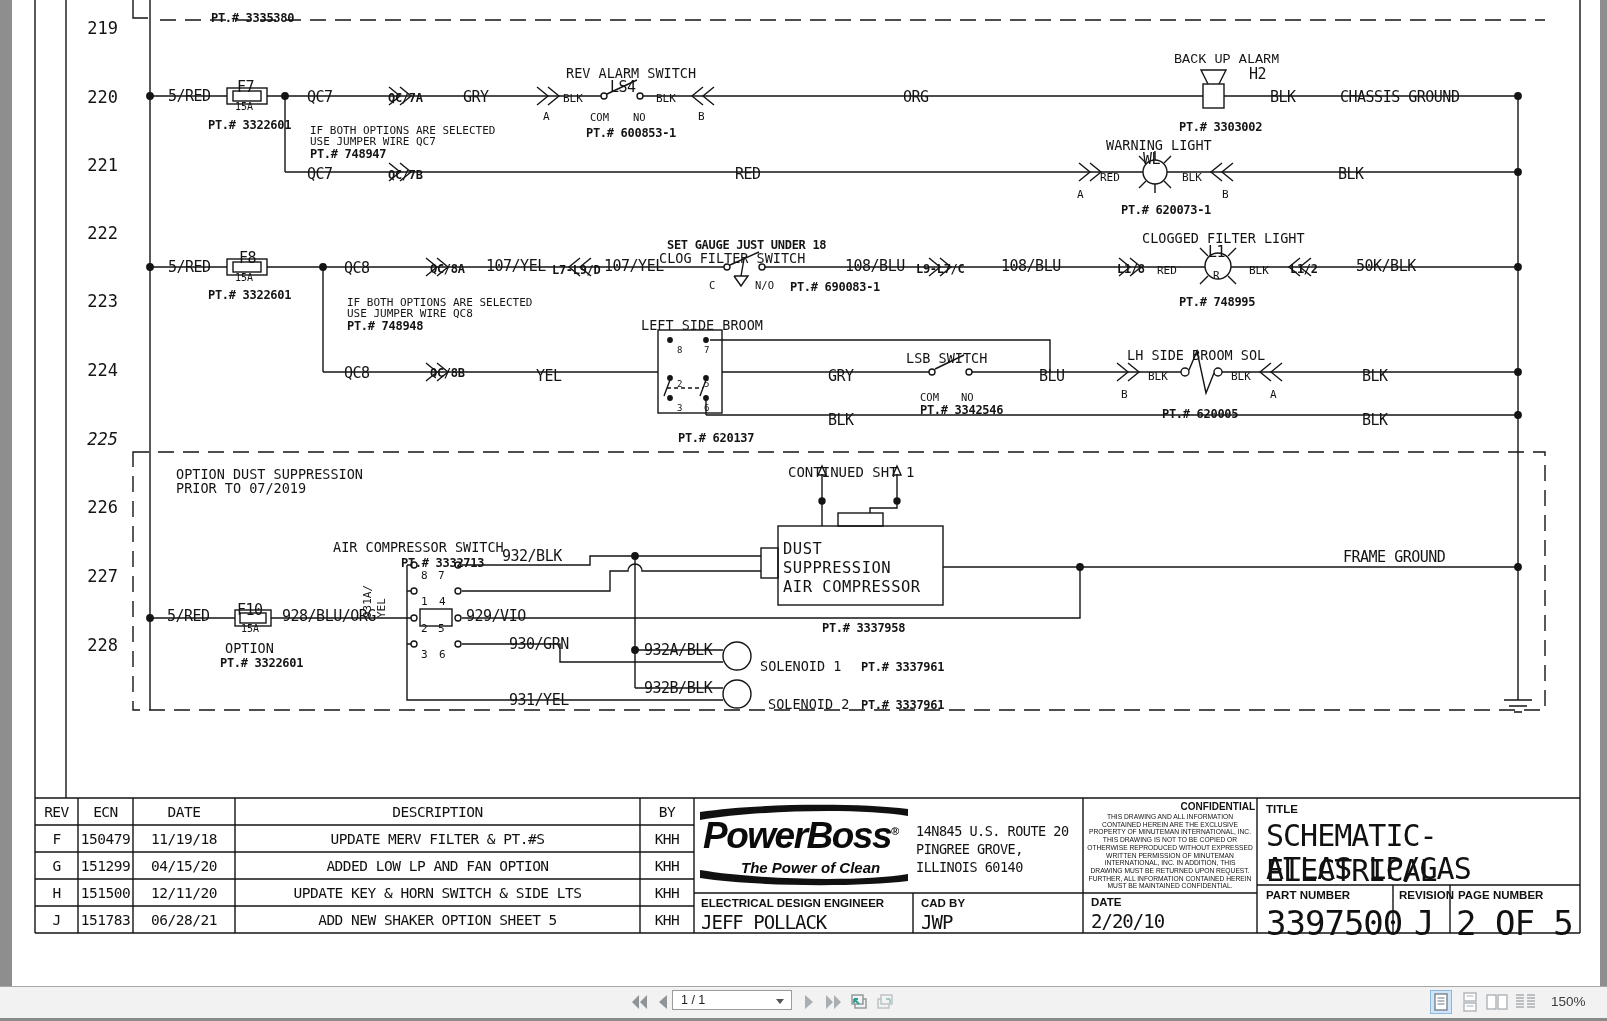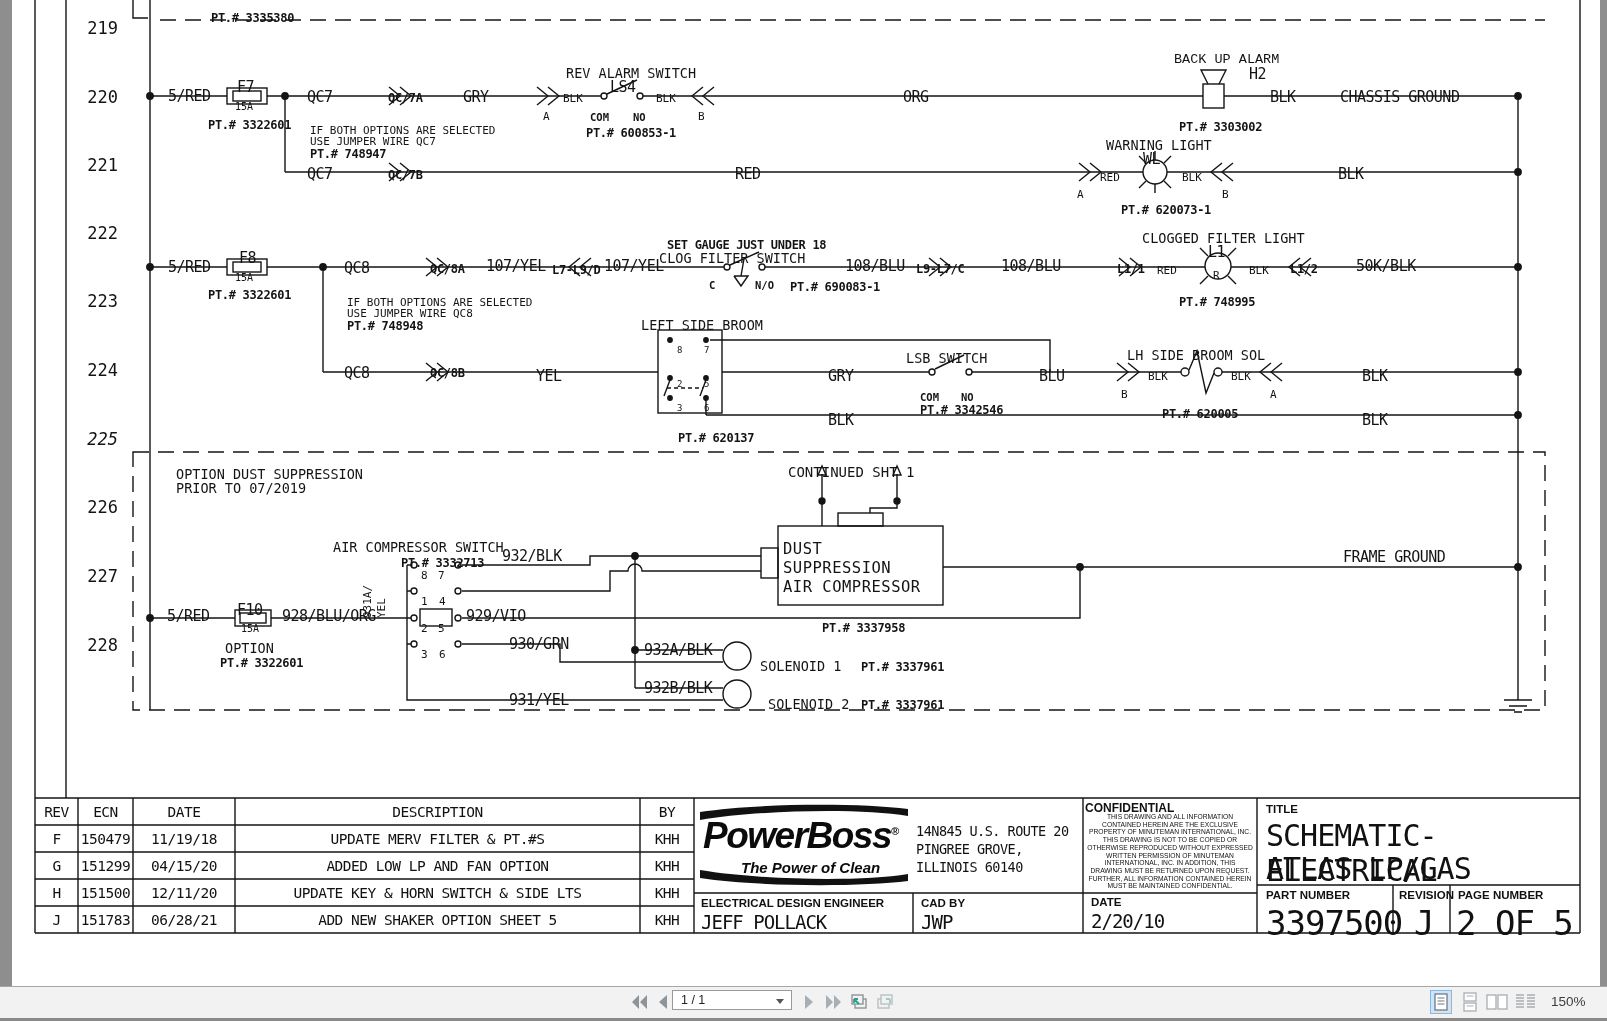--- a/index.html
+++ b/index.html
@@ -6,21 +6,21 @@
   #screen{position:relative;width:1607px;height:1021px;background:#8e8e8e;overflow:hidden;
     font-family:"Liberation Sans",sans-serif;}
   #page{position:absolute;left:12px;top:0;width:1588px;height:986px;background:#ffffff;}
   #wires{position:absolute;left:0;top:0;}
   #labels{position:absolute;left:0;top:12px;width:1410px;height:986px;}
   .lbl{position:absolute;font-family:"DejaVu Sans Mono",monospace;color:#141414;white-space:pre;line-height:1.04;}
   .ln{font-size:17px;width:42px;text-align:right;}
   .wl{font-size:15px;letter-spacing:-0.5px;}
   .pt{font-size:12px;font-weight:bold;letter-spacing:-0.3px;}
   .sm{font-size:11px;}
-  .s10{font-size:10.5px;font-weight:bold;}
+  .s10{font-size:10.5px;}
   .ti{font-size:13.5px;}
   .t14{font-size:14px;}
   .note{font-size:11px;}
   .pin{font-size:9px;}
   .p11{font-size:11px;}
   .bx{font-size:15.5px;letter-spacing:0.5px;}
   .f10{font-size:10px;}
   .r90{transform:rotate(-90deg);transform-origin:0 0;font-size:11px;}
   
   #revtable{position:absolute;left:35px;top:798px;width:659px;height:135px;}
@@ -28,21 +28,21 @@
   .rt-cell{font-family:"DejaVu Sans Mono",monospace;font-size:14.5px;color:#111;
     text-align:center;letter-spacing:-0.5px;overflow:hidden;white-space:nowrap;}
   .c0{width:43px;}.c1{width:55px;}.c2{width:102px;}.c3{width:405px;}.c4{width:54px;}
   
   .tb{position:absolute;color:#111;}
   .tb-lab{font-family:"Liberation Sans",sans-serif;font-weight:bold;font-size:11.5px;}
   .tb-big{font-family:"DejaVu Sans Mono",monospace;font-size:30px;letter-spacing:-1px;}
   .tb-val{font-family:"DejaVu Sans Mono",monospace;font-size:19px;letter-spacing:-1px;}
   .tb-num{font-family:"DejaVu Sans Mono",monospace;font-size:34px;letter-spacing:-1px;}
   .addr{font-family:"DejaVu Sans Mono",monospace;font-size:13.5px;letter-spacing:-0.5px;line-height:18px;}
-  .conf-t{font-family:"Liberation Sans",sans-serif;font-weight:bold;font-size:12px;text-align:left;width:170px;}
+  .conf-t{font-family:"Liberation Sans",sans-serif;font-weight:bold;font-size:10px;text-align:right;width:170px;}
   .conf-l{font-family:"Liberation Sans",sans-serif;font-size:6.7px;line-height:7.7px;text-align:center;width:170px;}
   .brand{font-family:"Liberation Sans",sans-serif;font-weight:bold;font-style:italic;
     font-size:37px;letter-spacing:-1.5px;color:#0b0b0b;}
   .brand sup{font-size:11px;}
   .tagline{font-family:"Liberation Sans",sans-serif;font-weight:bold;font-style:italic;font-size:15px;color:#0b0b0b;}
   
   #toolbar{position:absolute;left:0;top:986px;width:1607px;height:32px;background:#f2f2f2;
     border-top:1px solid #a6a6a6;}
   #bottomstrip{position:absolute;left:0;top:1018px;width:1607px;height:3px;background:#8a8a8a;}
   .tbtn{position:absolute;width:22px;height:22px;top:4px;background:none;border:none;padding:0;cursor:pointer;}
@@ -238,21 +238,21 @@
       <div class="lbl pt" style="left: 552px; top: 252px;">L7-L9/D</div>
       <div class="lbl wl" style="left: 604px; top: 247px;">107/YEL</div>
       <div class="lbl pt" style="left: 667px; top: 227px;">SET GAUGE JUST UNDER 18</div>
       <div class="lbl ti" style="left: 659px; top: 239px;">CLOG FILTER SWITCH</div>
       <div class="lbl s10" style="left: 709px; top: 268px;">C</div>
       <div class="lbl s10" style="left: 755px; top: 268px;">N/O</div>
       <div class="lbl pt" style="left: 790px; top: 269px;">PT.# 690083-1</div>
       <div class="lbl wl" style="left: 845px; top: 247px;">108/BLU</div>
       <div class="lbl pt" style="left: 916px; top: 251px;">L9-L7/C</div>
       <div class="lbl wl" style="left: 1001px; top: 247px;">108/BLU</div>
-      <div class="lbl pt" style="left: 1117px; top: 251px;">L1/1</div>
+      <div class="lbl pt" style="left: 1117px; top: 251px;">L1/8</div>
       <div class="lbl sm" style="left: 1157px; top: 253px;">RED</div>
       <div class="lbl ti" style="left: 1142px; top: 219px;">CLOGGED FILTER LIGHT</div>
       <div class="lbl wl" style="left: 1208px; top: 233px;">L1</div>
       <div class="lbl sm" style="left: 1213px; top: 258px;">R</div>
       <div class="lbl sm" style="left: 1249px; top: 253px;">BLK</div>
       <div class="lbl pt" style="left: 1290px; top: 251px;">L1/2</div>
       <div class="lbl wl" style="left: 1356px; top: 247px;">50K/BLK</div>
       <div class="lbl pt" style="left: 1179px; top: 284px;">PT.# 748995</div>
       <div class="lbl note" style="left: 347px; top: 285px;">IF BOTH OPTIONS ARE SELECTED</div>
       <div class="lbl note" style="left: 347px; top: 296px;">USE JUMPER WIRE QC8</div>

